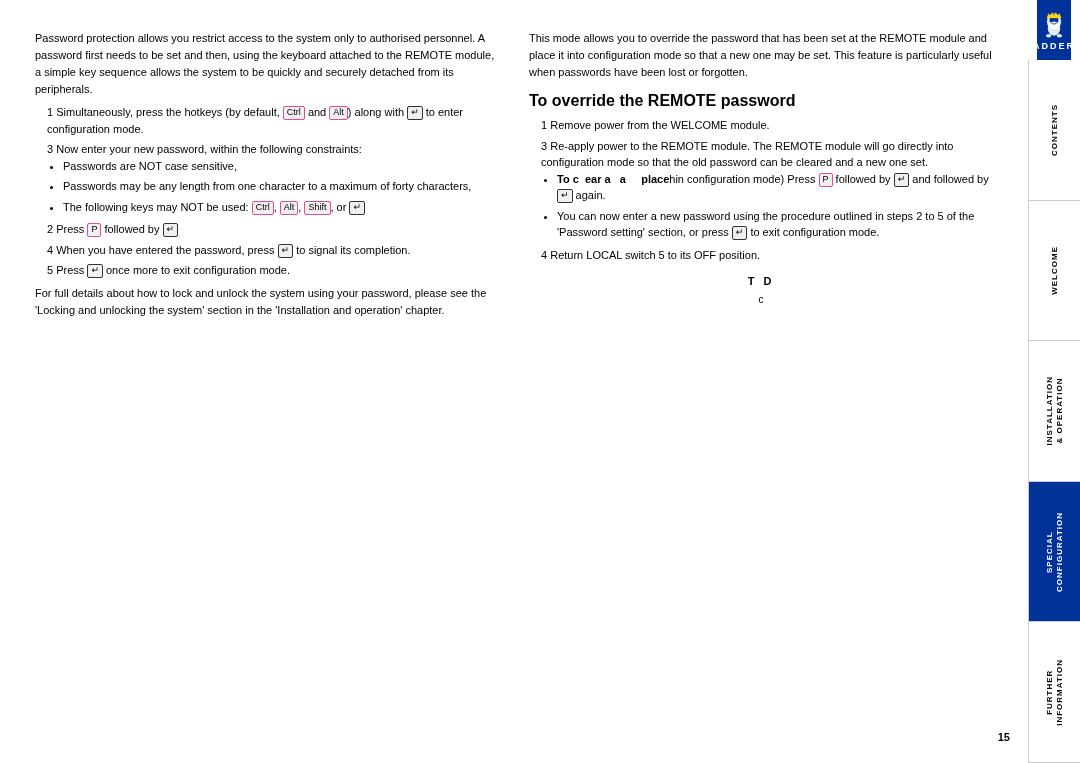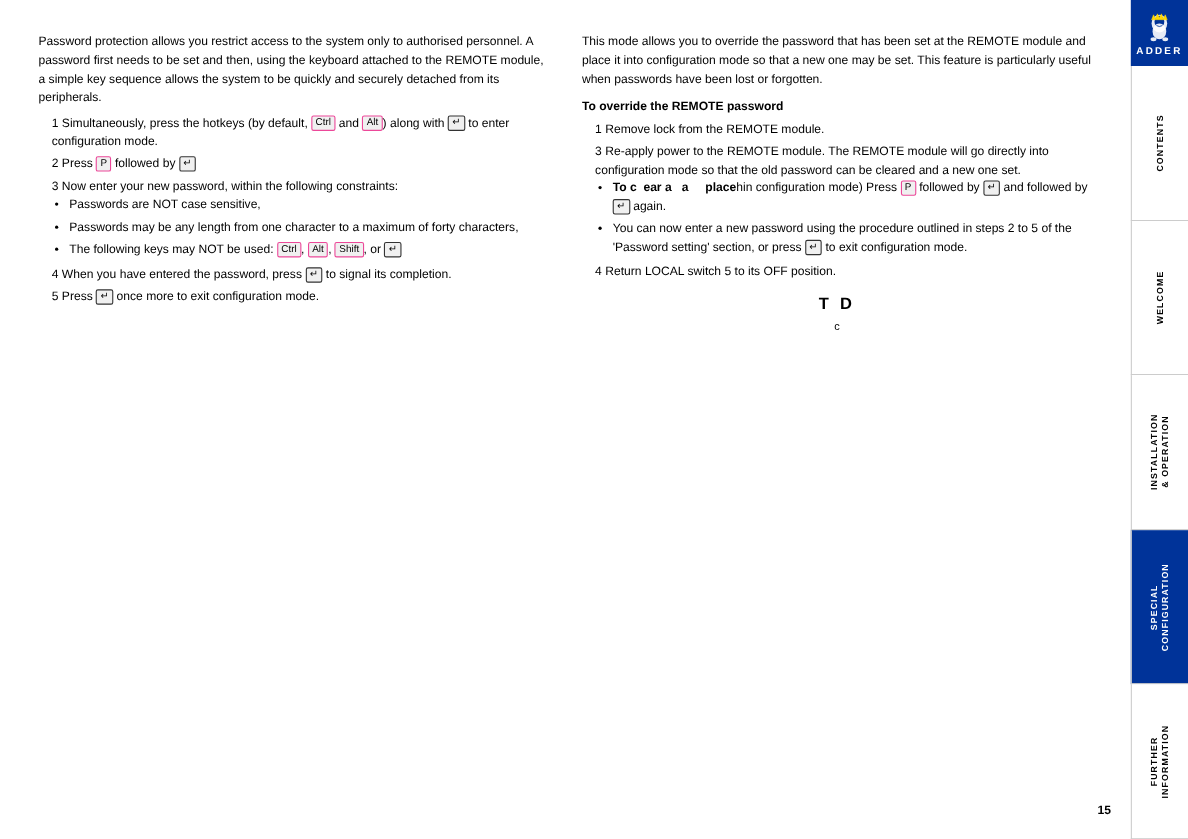--- a/index.html
+++ b/index.html
@@ -29,21 +29,21 @@
       top: 0;
       width: 52px;
       height: 763px;
       background: #fff;
       display: flex;
       flex-direction: column;
       align-items: center;
     }
 
     .adder-logo {
-      width: 52px;
+      width: 34px;
       height: 60px;
       background: #003399;
       display: flex;
       flex-direction: column;
       align-items: center;
       justify-content: center;
       color: white;
       font-size: 8px;
       font-weight: bold;
       letter-spacing: 1px;
@@ -110,21 +110,21 @@
 
     .column {
       flex: 1;
       font-size: 11px;
       line-height: 1.5;
       color: #000;
     }
 
     .section-heading {
       font-weight: bold;
-      font-size: 11px;
+      font-size: 16px;
       margin-bottom: 4px;
       margin-top: 8px;
     }
 
     .body-text {
       font-size: 11px;
       line-height: 1.55;
       margin-bottom: 6px;
     }
 
@@ -196,73 +196,74 @@
     }
 
     
     .lion-svg {
       width: 32px;
       height: 32px;
     }
 
     .td-notice {
       text-align: center;
-      font-size: 15px;
+      font-size: 11px;
       margin-top: 10px;
       letter-spacing: 3px;
       font-weight: bold;
     }
   </style>
 </head>
 <body>
 
 <div class="page-container">
 
   <div class="main-content">
 
     <div class="column">
 
       <p class="body-text">Password protection allows you restrict access to the system only to authorised personnel. A password first needs to be set and then, using the keyboard attached to the REMOTE module, a simple key sequence allows the system to be quickly and securely detached from its peripherals.</p>
 
 
       <ol class="numbered-list">
         <li data-num="1">
           <span>Simultaneously, press the hotkeys (by default, <span class="kbd">Ctrl</span> and <span class="kbd">Alt</span>) along with <span class="kbd-enter">↵</span> to enter configuration mode.</span>
-        </li>
-        <li data-num="2">
-          <span>Press <span class="kbd">P</span> followed by <span class="kbd-enter">↵</span></span>
         </li>
         <li data-num="3">
           <span>Now enter your new password, within the following constraints:</span>
           <ul class="bullet-list">
             <li>Passwords are NOT case sensitive,</li>
             <li>Passwords may be any length from one character to a maximum of forty characters,</li>
             <li>The following keys may NOT be used: <span class="kbd">Ctrl</span>, <span class="kbd">Alt</span>, <span class="kbd">Shift</span>, or <span class="kbd-enter">↵</span></li>
           </ul>
         </li>
+        <li data-num="2">
+          <span>Press <span class="kbd">P</span> followed by <span class="kbd-enter">↵</span></span>
+        </li>
         <li data-num="4">
           <span>When you have entered the password, press <span class="kbd-enter">↵</span> to signal its completion.</span>
         </li>
         <li data-num="5">
           <span>Press <span class="kbd-enter">↵</span> once more to exit configuration mode.</span>
         </li>
       </ol>
 
+      <p class="body-text">For full details about how to lock and unlock the system using your password, please see the 'Locking and unlocking the system' section in the 'Installation and operation' chapter.</p>
 
     </div>
 
     <div class="column">
 
       <p class="body-text">This mode allows you to override the password that has been set at the REMOTE module and place it into configuration mode so that a new one may be set. This feature is particularly useful when passwords have been lost or forgotten.</p>
 
       <p class="section-heading">To override the REMOTE password</p>
 
       <ol class="numbered-list">
         <li data-num="1">
-          <span>Remove lock from the REMOTE module.</span>
+          <span>Remove power from the WELCOME module.</span>
         </li>
         <li data-num="3">
           <span>Re-apply power to the REMOTE module. The REMOTE module will go directly into configuration mode so that the old password can be cleared and a new one set.</span>
           <ul class="bullet-list">
             <li>
               <span class="bold-text">To c&nbsp; ear a &nbsp;&nbsp;a &nbsp;&nbsp;&nbsp;</span>
               <span class="bold-text">place</span><span>hin configuration mode) Press <span class="kbd">P</span> followed by <span class="kbd-enter">↵</span> and followed by <span class="kbd-enter">↵</span> again.</span>
             </li>
             <li>
               <span>You can now enter a new password using the procedure outlined in steps 2 to 5 of the 'Password setting' section, or press <span class="kbd-enter">↵</span> to exit configuration mode.</span>

